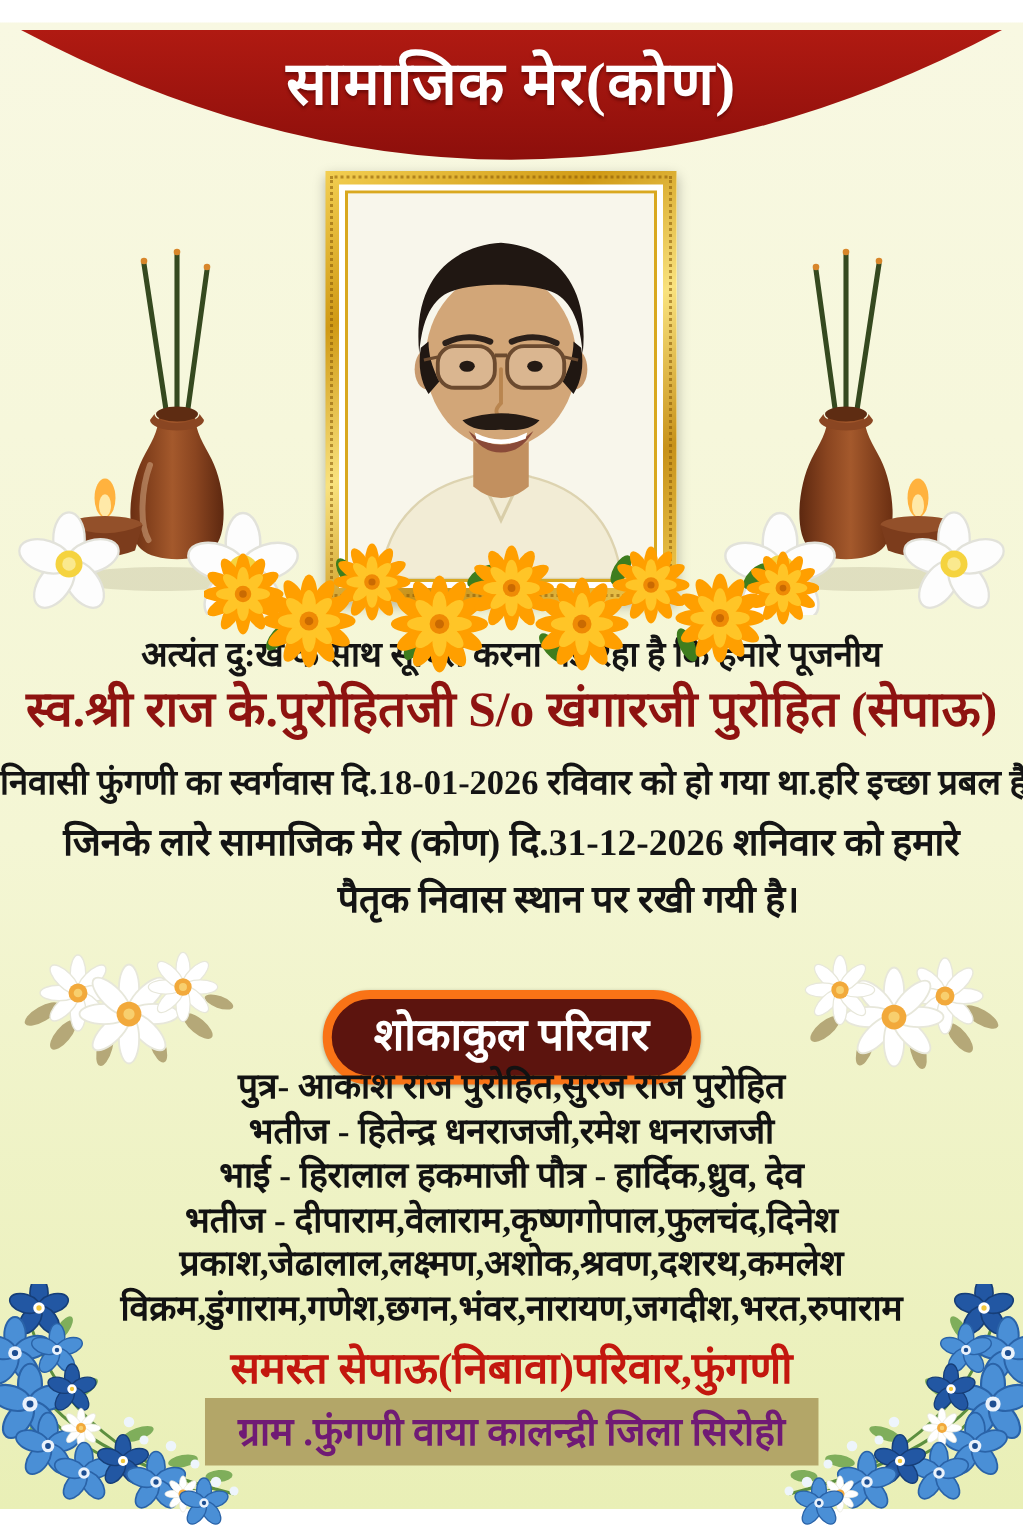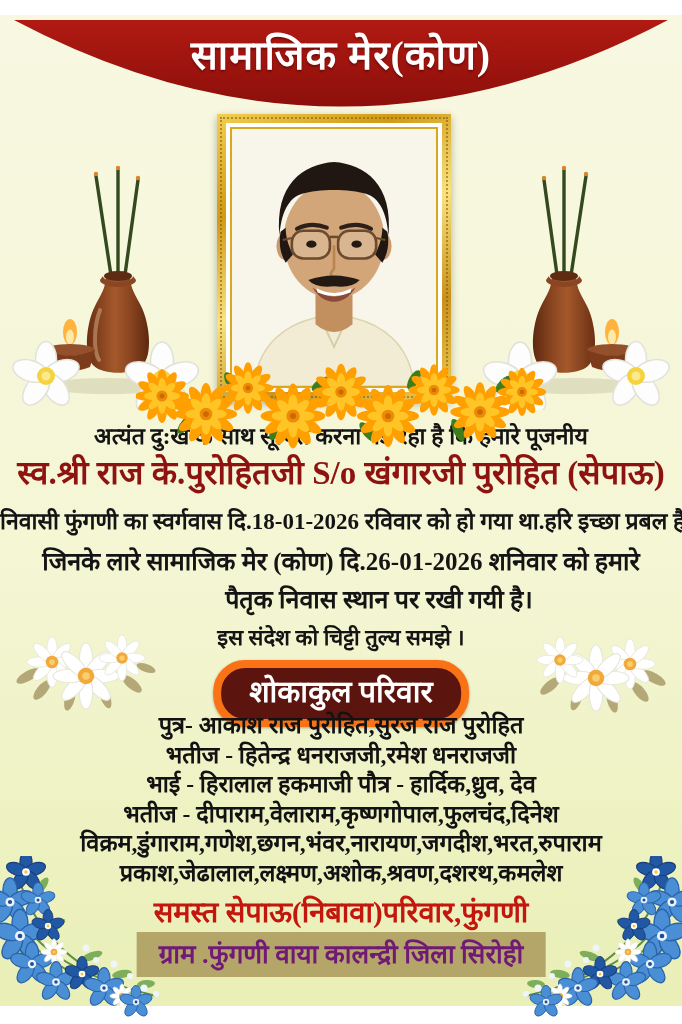--- a/index.html
+++ b/index.html
@@ -36,21 +36,21 @@
   }
   .t-intro{top:419px;font-size:23px;}
   .t-deceased{top:449px;font-size:33px;color:var(--deceased-red);text-align:center;}
   .t-death{top:504px;font-size:23px;}
   .t-cer1{top:543px;font-size:25px;}
   .t-cer2{top:581px;font-size:25px;margin-left:38px;}
   .t-note{top:621px;font-size:22px;font-weight:bold;}
   .family-pill{
     position:absolute;top:660px;left:50%;transform:translateX(-50%);
     background:var(--pill-maroon);color:#ffffff;font-size:30px;font-weight:bold;
-    padding:2px 28px 8px 28px;border-radius:32px;border:8px solid #f97316;
+    padding:2px 28px 8px 28px;border-radius:32px;border:6px solid #f97316;
     white-space:nowrap;box-shadow:0 1px 3px rgba(0,0,0,.3);
   }
   .family-list{position:absolute;top:711px;left:0;width:100%;}
   .family-line{
     width:100%;text-align:center;font-weight:bold;color:#121212;
     font-size:23.5px;line-height:29.5px;white-space:nowrap;
   }
   .t-footer-family{top:891px;font-size:29px;color:var(--footer-red);}
   .address-box{
     position:absolute;top:932px;left:50%;transform:translateX(-50%);
@@ -258,23 +258,22 @@
     <use href="#mg" transform="translate(205,48) scale(1.05)"></use>
     <use href="#mg" transform="translate(252,72) scale(1.15)"></use>
     <use href="#mg" transform="translate(298,46) scale(0.95)"></use>
     <use href="#mg" transform="translate(344,68) scale(1.1)"></use>
     <use href="#mg" transform="translate(386,48) scale(0.9)"></use>
   </svg>
 
   <div class="t t-intro">अत्यंत दु:ख के साथ सूचित करना पड रहा है कि हमारे पूजनीय</div>
   <div class="t t-deceased">स्व.श्री राज के.पुरोहितजी S/o खंगारजी पुरोहित (सेपाऊ)</div>
   <div class="t t-death">निवासी फुंगणी का स्वर्गवास दि.18-01-2026 रविवार को हो गया था.हरि इच्छा प्रबल है ।</div>
-  <div class="t t-cer1">जिनके लारे सामाजिक मेर (कोण) दि.26-01-2026 शनिवार को हमारे</div>
+  <div class="t t-cer1">जिनके लारे सामाजिक मेर (कोण) दि.31-12-2026 शनिवार को हमारे</div>
   <div class="t t-cer2">पैतृक निवास स्थान पर रखी गयी है।</div>
-  <div class="t t-note">इस संदेश को चिट्टी तुल्य समझे ।</div>
 
   <svg class="deco" style="left:10px;top:634px;" width="150" height="78" viewBox="0 0 150 78">
     <g fill="#b5a878">
       <ellipse cx="18" cy="42" rx="5" ry="13" transform="rotate(60 18 42)"></ellipse>
       <ellipse cx="32" cy="56" rx="5" ry="12" transform="rotate(40 32 56)"></ellipse>
       <ellipse cx="60" cy="64" rx="5" ry="13" transform="rotate(15 60 64)"></ellipse>
       <ellipse cx="95" cy="62" rx="5" ry="13" transform="rotate(-20 95 62)"></ellipse>
       <ellipse cx="122" cy="50" rx="5" ry="12" transform="rotate(-50 122 50)"></ellipse>
       <ellipse cx="136" cy="34" rx="4" ry="10" transform="rotate(-70 136 34)"></ellipse>
     </g>
@@ -297,22 +296,22 @@
 
   <div class="family-pill">
     <span>शोकाकुल परिवार</span>
   </div>
 
   <div class="family-list">
     <div class="family-line">पुत्र- आकाश राज पुरोहित,सुरज राज पुरोहित</div>
     <div class="family-line">भतीज - हितेन्द्र धनराजजी,रमेश धनराजजी</div>
     <div class="family-line">भाई - हिरालाल हकमाजी  पौत्र - हार्दिक,ध्रुव, देव</div>
     <div class="family-line">भतीज - दीपाराम,वेलाराम,कृष्णगोपाल,फुलचंद,दिनेश</div>
+    <div class="family-line">प्रकाश,जेढालाल,लक्ष्मण,अशोक,श्रवण,दशरथ,कमलेश</div>
     <div class="family-line">विक्रम,डुंगाराम,गणेश,छगन,भंवर,नारायण,जगदीश,भरत,रुपाराम</div>
-    <div class="family-line">प्रकाश,जेढालाल,लक्ष्मण,अशोक,श्रवण,दशरथ,कमलेश</div>
   </div>
 
   <div class="t t-footer-family">समस्त सेपाऊ(निबावा)परिवार,फुंगणी</div>
   <div class="address-box">
     <div class="address-line">ग्राम .फुंगणी वाया कालन्द्री जिला सिरोही</div>
   </div>
 
   <svg class="deco" style="left:-4px;top:856px;z-index:6;" width="175" height="162" viewBox="0 0 175 162">
     <g stroke="#5d8f3f" stroke-width="2" fill="none">
       <path d="M20,10 C30,60 60,100 120,128"></path>

